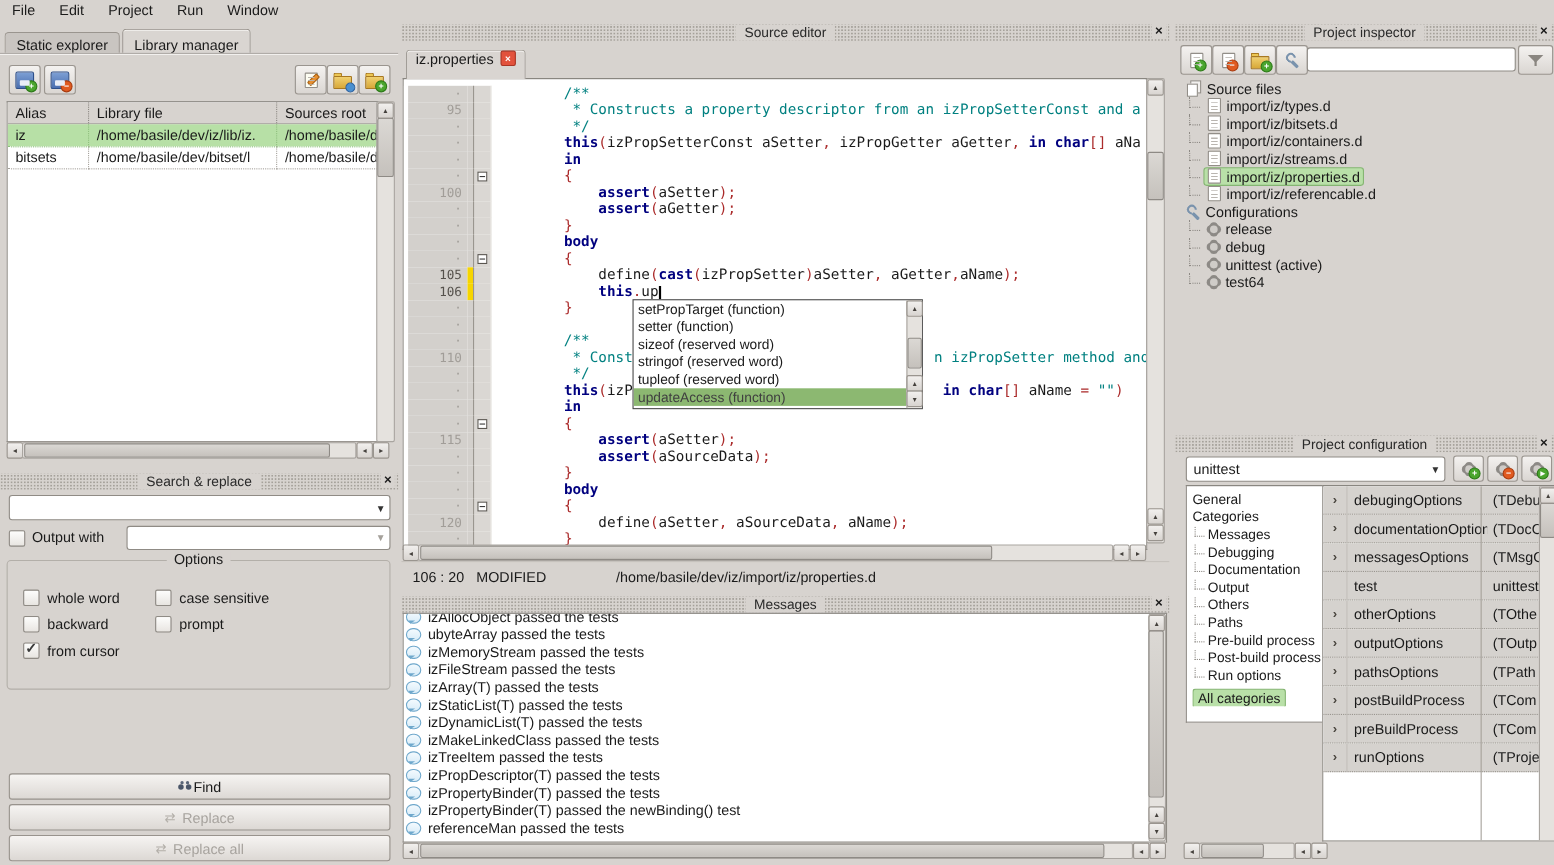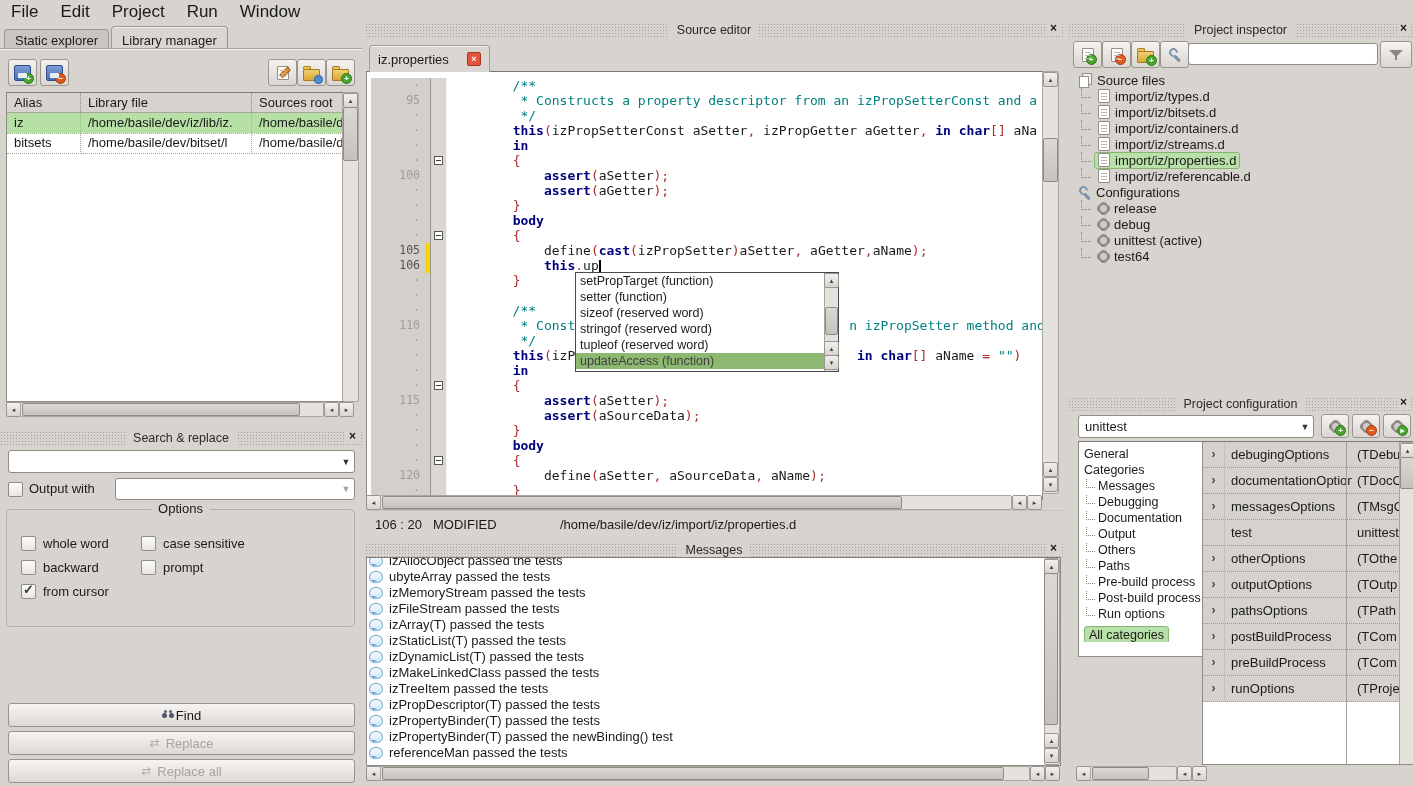--- a/index.html
+++ b/index.html
@@ -120,21 +120,21 @@
     margin:0 3px 6px 7px;}
   .node{display:flex;align-items:center;gap:5px;padding:0 3px;border:1px solid transparent;}
   .node.sel{background:#b9e0a8;border-color:#85b573;border-radius:3px;}
   .catrow{height:16px;line-height:16px;white-space:nowrap;overflow:hidden;font-size:12.5px;}
   .pill{display:inline-block;background:#b9e0a8;border:1px solid #85b573;border-radius:3px;padding:0 4px;}
   
   .grow{display:flex;height:25px;align-items:center;background:#d5d2ce;border-bottom:1px dotted #98948e;font-size:13px;}
   .gexp{flex:0 0 21px;text-align:center;color:#4a463f;font-weight:bold;font-size:12px;border-right:1px solid #c3bfba;height:100%;line-height:25px;}
   .gname{flex:0 0 121px;padding-left:6px;overflow:hidden;white-space:nowrap;height:100%;line-height:25px;}
   .gval{flex:1;padding-left:5px;overflow:hidden;white-space:nowrap;height:100%;line-height:25px;}
-  .menu-item{display:inline-block;padding:2px 11px 3px;font-size:17px;}
+  .menu-item{display:inline-block;padding:2px 11px 3px;font-size:13px;}
 </style>
 </head>
 <body>
 
 
 
 
 <div class="abs" id="menubar" style="left:0;top:0;width:1413px;height:19px;"><span class="menu-item">File</span><span class="menu-item">Edit</span><span class="menu-item">Project</span><span class="menu-item">Run</span><span class="menu-item">Window</span></div>
 
 
@@ -253,21 +253,21 @@
       <span>Replace all</span>
     </div>
   </div>
 
 
 <div class="titlebar" style="left:365px;top:22px;width:698px;">
   <span class="tlbl">Source editor</span>
   <span class="tx">×</span>
 </div>
 
-<div class="abs" style="left:369px;top:45px;height:26px;background:#d9d5d1;border:1px solid #a19d97;border-bottom:none;border-radius:4px 4px 0 0;display:flex;align-items:center;gap:18px;padding:0 8px;z-index:5;box-shadow:inset 0 1px 0 #f2f0ee;">
+<div class="abs" style="left:369px;top:45px;height:26px;background:#d9d5d1;border:1px solid #a19d97;border-bottom:none;border-radius:4px 4px 0 0;display:flex;align-items:flex-start;gap:6px;padding:0 8px;z-index:5;box-shadow:inset 0 1px 0 #f2f0ee;">
   <span>iz.properties</span>
   <span style="width:12px;height:12px;background:#e2523c;border:1px solid #a93524;border-radius:2px;color:#fff;font:bold 9px/12px 'Liberation Sans';text-align:center;">×</span>
 </div>
 
 <div class="wbox" id="editor" style="left:366px;top:71px;width:675px;height:421px;">
     <div class="crow"><span class="gstrip"></span><span class="ln">·</span><span class="modslot"></span><span class="foldslot"></span><span class="ctext"><span class="tk-c">        /**</span></span></div>
     <div class="crow"><span class="gstrip"></span><span class="ln">95</span><span class="modslot"></span><span class="foldslot"></span><span class="ctext"><span class="tk-c">         * Constructs a property descriptor from an izPropSetterConst and a</span></span></div>
     <div class="crow"><span class="gstrip"></span><span class="ln">·</span><span class="modslot"></span><span class="foldslot"></span><span class="ctext"><span class="tk-c">         */</span></span></div>
     <div class="crow"><span class="gstrip"></span><span class="ln">·</span><span class="modslot"></span><span class="foldslot"></span><span class="ctext"><span class="tk-t">        </span><span class="tk-k">this</span><span class="tk-s">(</span><span class="tk-t">izPropSetterConst aSetter</span><span class="tk-s">,</span><span class="tk-t"> izPropGetter aGetter</span><span class="tk-s">,</span><span class="tk-t"> </span><span class="tk-k">in</span><span class="tk-t"> </span><span class="tk-k">char</span><span class="tk-s">[]</span><span class="tk-t"> aNa</span></span></div>
     <div class="crow"><span class="gstrip"></span><span class="ln">·</span><span class="modslot"></span><span class="foldslot"></span><span class="ctext"><span class="tk-t">        </span><span class="tk-k">in</span></span></div>

